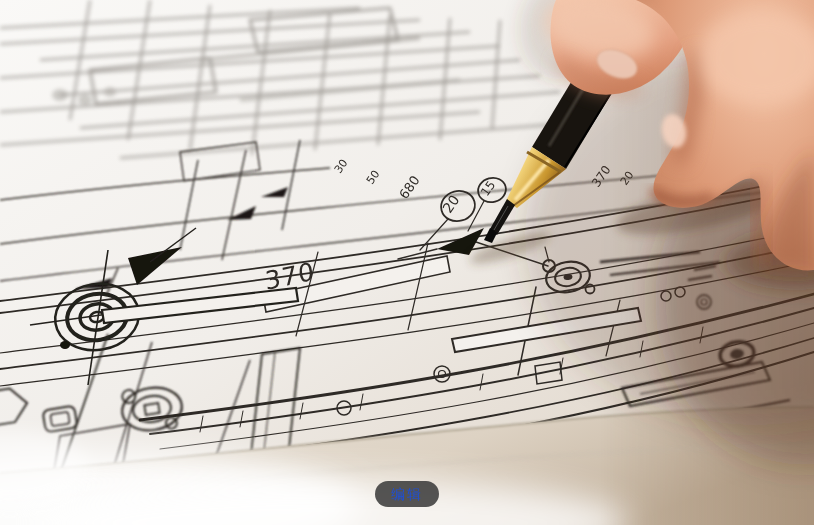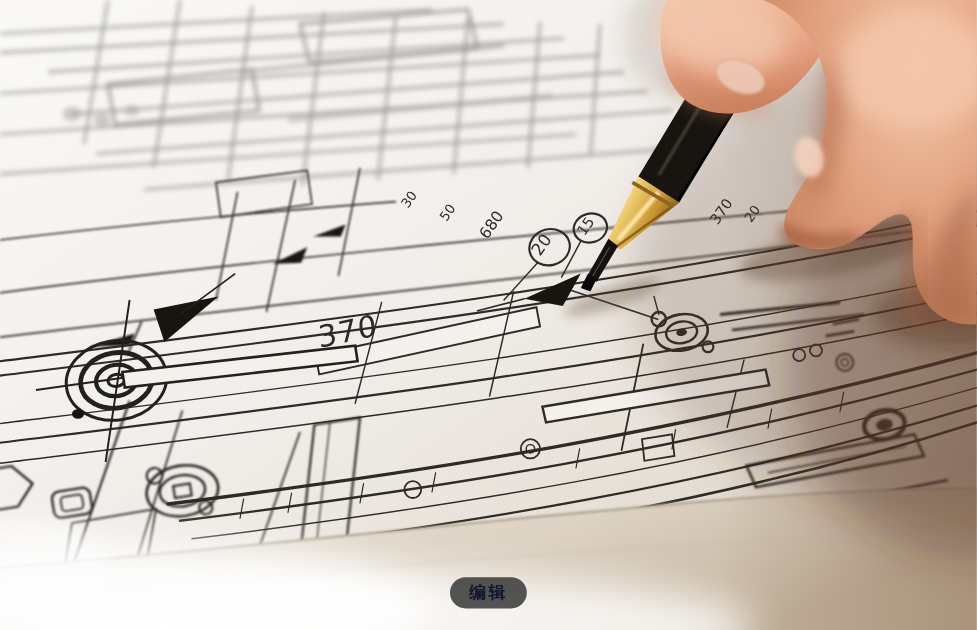--- a/index.html
+++ b/index.html
@@ -8,31 +8,30 @@
     width:814px;height:525px;
     overflow:hidden;
     font-family:"DejaVu Sans",sans-serif;
   }
   .photo-frame svg{display:block;}
   .edit-button{
     position:absolute;
     left:50%;bottom:18px;
     transform:translateX(-50%);
     background:rgba(55,55,55,0.85);
-    color:#0f172a;
+    color:#1d4ed8;
     font-size:14px;
     line-height:1;
     padding:6px 16px;
     border-radius:14px;
     letter-spacing:2px;
     border:none;
     cursor:pointer;
     font-family:"DejaVu Sans",sans-serif;
     white-space:nowrap;
-    font-weight:bold;
   }
   text{font-family:"DejaVu Sans",sans-serif;fill:#2e2a26;}
 </style>
 </head>
 <body>
 
 <div class="photo-frame">
 <svg width="814" height="525" viewBox="0 0 814 525" xmlns="http://www.w3.org/2000/svg">
   <defs>
     <linearGradient id="paperGrad" x1="0" y1="0" x2="1" y2="1">

